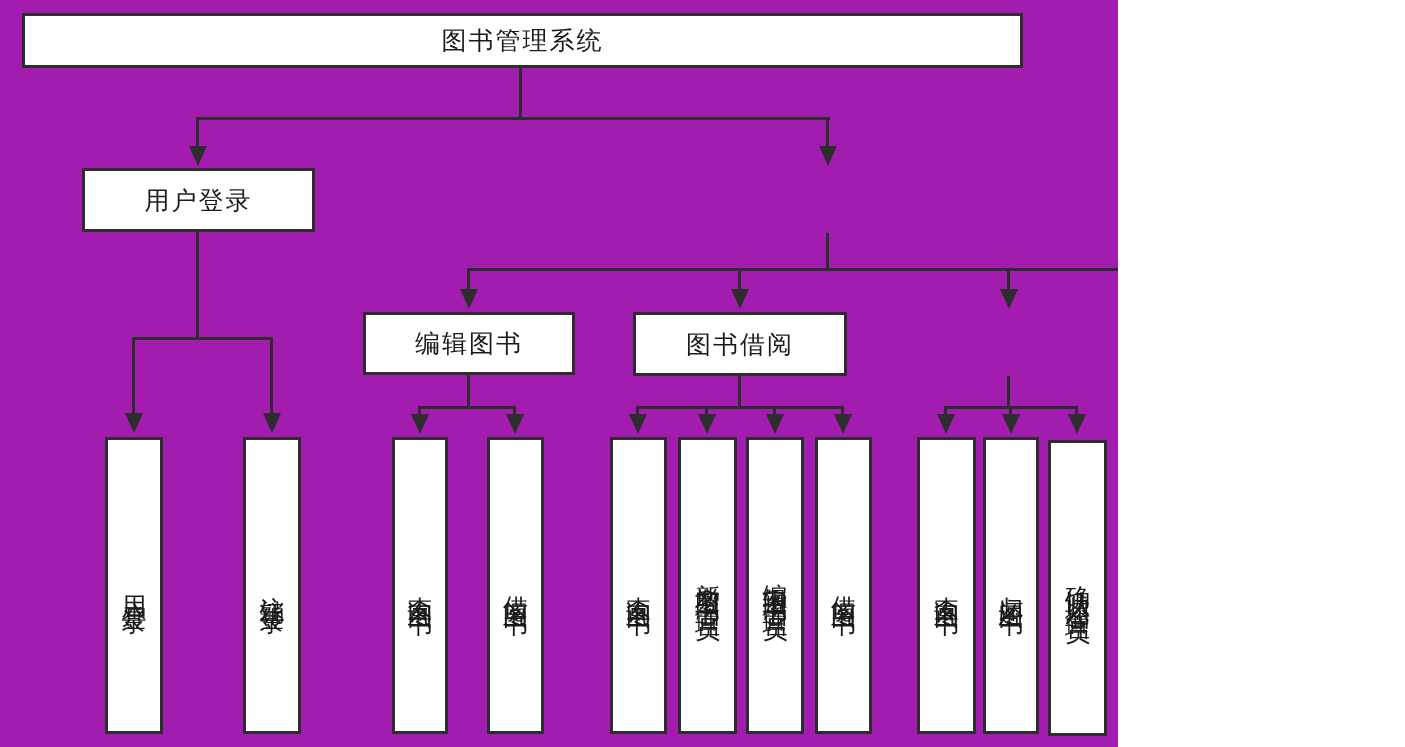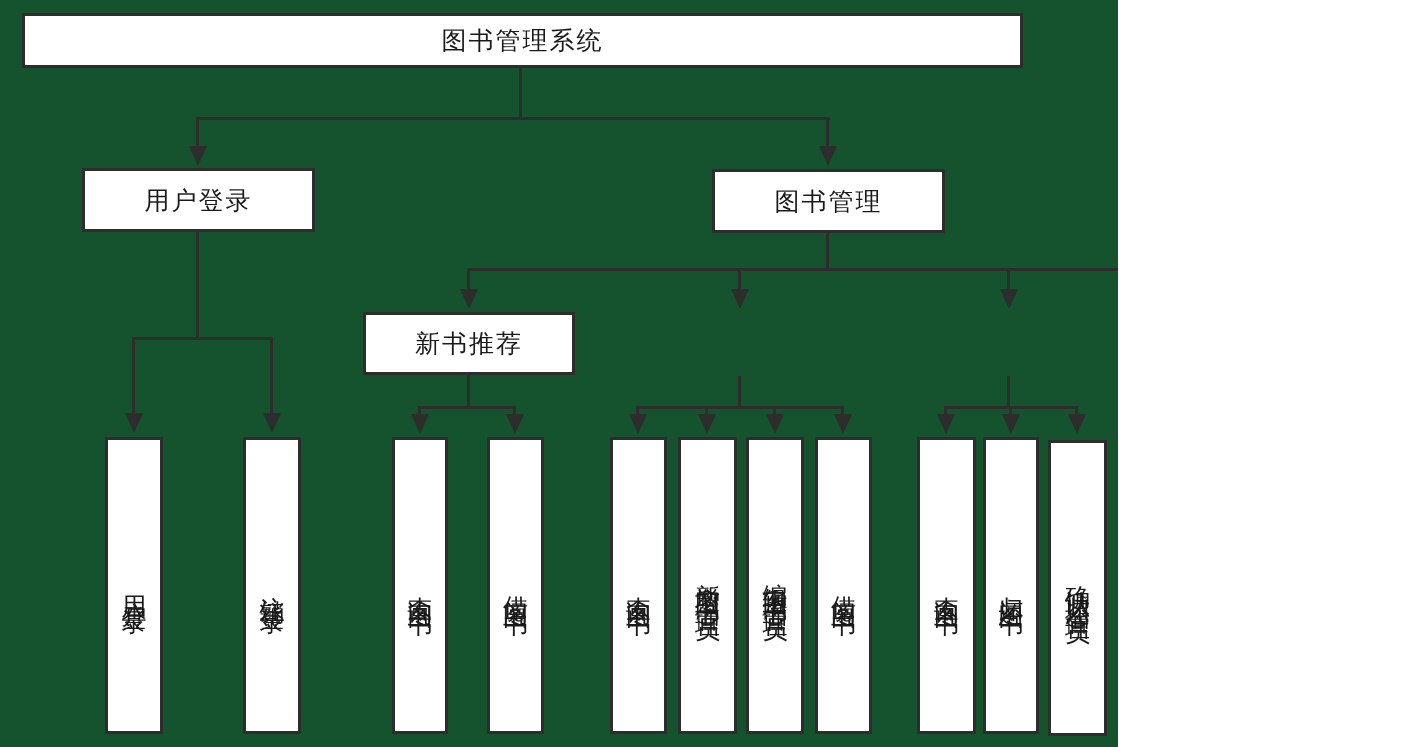--- a/index.html
+++ b/index.html
@@ -1,18 +1,18 @@
 <!DOCTYPE html>
 <html style="--line: #2d2d2d; --text: #1a1a1a; --wm: #c6c6c6;"><head>
 <meta charset="utf-8">
 <style>
   * { margin:0; padding:0; box-sizing:border-box; }
   html,body { background:#ffffff; }
   .canvas {
-    position:relative; width:1118px; height:747px; background:#14532d;
+    position:relative; width:1118px; height:747px; background:#a21caf;
     font-family:"Liberation Sans","DejaVu Sans",sans-serif; overflow:hidden;
   }
   .box {
     position:absolute; border:3px solid var(--line,#2d2d2d); background:#ffffff;
     display:flex; align-items:center; justify-content:center; color:var(--text,#1a1a1a);
   }
   .box.h span { font-size:25px; letter-spacing:2px; white-space:nowrap; }
   .box.v span {
     writing-mode:vertical-rl; font-size:25px; letter-spacing:5px; line-height:1.15;
     white-space:nowrap;
@@ -33,26 +33,26 @@
 
 <div class="canvas">
 
   <div class="box h" style="left:22px;top:13px;width:1001px;height:55px">
     <span>图书管理系统</span>
   </div>
 
   <div class="box h" style="left:82px;top:168px;width:233px;height:64px">
     <span>用户登录</span>
   </div>
-  <div class="box h" style="left:712px;top:169px;width:233px;height:64px">
-    <span>图书管理</span>
-  </div>
 
   <div class="box h" style="left:363px;top:312px;width:212px;height:63px">
-    <span>新书推荐</span>
+    <span>编辑图书</span>
+  </div>
+  <div class="box h" style="left:633px;top:312px;width:214px;height:64px">
+    <span>图书借阅</span>
   </div>
 
   <div class="box v" style="left:105px;top:437px;width:58px;height:297px">
     <span>用户登录</span>
   </div>
   <div class="box v" style="left:243px;top:437px;width:58px;height:297px">
     <span>注销登录</span>
   </div>
 
   <div class="box v" style="left:392px;top:437px;width:56px;height:297px">

